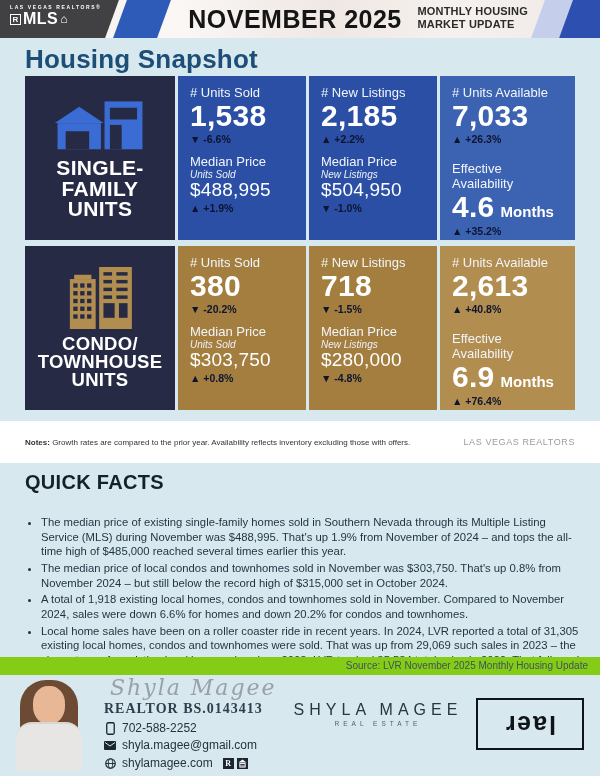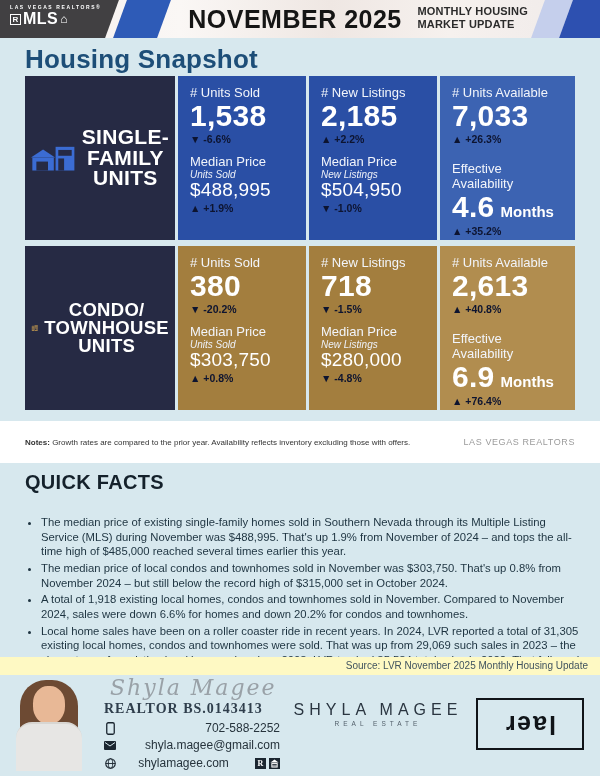--- a/index.html
+++ b/index.html
@@ -34,21 +34,21 @@
     font-size:25px; font-weight:800; color:#151515; letter-spacing:0.5px; z-index:2; }
   .hdr-sub { position:absolute; right:72px; top:5px; font-size:11px; font-weight:600;
     color:#2b2b2b; line-height:1.2; letter-spacing:0.2px; text-align:left; z-index:2; }
   
   .snapshot-title { flex:0 0 38px; padding:6px 0 0 25px;
     font-size:26px; font-weight:700; color:#1d4e78; letter-spacing:0.2px; }
   
   .panels { flex:0 0 340px; margin:0 25px; display:flex; flex-direction:column; gap:6px; }
   .panel-row { height:164px; display:grid; grid-template-columns:150px 128px 128px 1fr; gap:3px; }
   .cell { color:#fff; padding:9px 12px; overflow:hidden; }
-  .cell-id { background:#262a44; display:flex; flex-direction:row; align-items:center;
+  .cell-id { background:#262a44; display:flex; flex-direction:column; align-items:center;
     justify-content:center; gap:6px; padding:6px; }
   .cell-blue { background:#2a4fa5; }
   .cell-blue-light { background:#3c63b2; }
   .cell-gold { background:#a37e3e; }
   .cell-gold-light { background:#b18d4f; }
   .panel-name { text-align:center; font-weight:800; line-height:0.98; letter-spacing:0.3px; }
   .panel-name.sf { font-size:21px; }
   .panel-name.condo { font-size:18.5px; }
   .stat-label { font-size:13px; font-weight:400; color:#f2f5fb; }
   .stat-value { font-size:30px; font-weight:700; line-height:1.08; letter-spacing:0.3px; }
@@ -64,38 +64,38 @@
     display:flex; align-items:center; justify-content:space-between;
     padding:16px 25px; font-size:8px; color:#333; }
   .notes-label { font-weight:700; }
   .notes-attrib { font-size:9px; color:#9b9b9b; letter-spacing:0.6px; }
   
   .quick-facts { flex:1 1 auto; padding:8px 16px 0 25px; overflow:hidden; }
   .qf-title { font-size:20px; font-weight:800; color:#14212b; letter-spacing:0.3px; margin-bottom:21px; }
   .qf-list { list-style:disc; padding-left:16px; }
   .qf-list li { font-size:11.3px; line-height:1.3; color:#1d3340; margin-bottom:2px; }
   
-  .source-strip { flex:0 0 18px; background:#fef9c3; display:flex; align-items:center;
+  .source-strip { flex:0 0 18px; background:#84cc16; display:flex; align-items:center;
     justify-content:flex-end; padding:0 12px; font-size:10px; color:#40535f; }
   
   .footer { flex:0 0 95px; display:flex; align-items:center; gap:6px; padding:2px 16px 4px 6px; }
   .agent-photo { position:relative; width:92px; height:93px; flex:0 0 92px; overflow:hidden; }
   .photo-hair { position:absolute; left:14px; top:2px; width:58px; height:88px;
     background:#6d4a33; border-radius:26px 26px 10px 10px; }
   .photo-face { position:absolute; left:27px; top:8px; width:32px; height:38px;
     background:#e8b896; border-radius:46%; }
   .photo-shirt { position:absolute; left:10px; top:44px; width:66px; height:52px;
     background:#e7e6e4; border-radius:16px 16px 0 0; border-top:2px solid #d8d6d2; }
   .agent-block { flex:0 0 176px; display:flex; flex-direction:column; }
   .agent-name { font-family:"DejaVu Serif", serif; font-style:italic; font-size:22px;
     color:#99a1a7; letter-spacing:2px; line-height:1; margin-left:6px; }
   .agent-title { font-family:"Liberation Serif", serif; font-size:14px; font-weight:700;
     color:#2f3e4c; letter-spacing:1px; margin:2px 0 3px 0; }
   .contact-row { display:flex; align-items:center; gap:6px; font-size:12px; color:#26333c;
-    line-height:1.45;justify-content:space-between; }
+    line-height:1.45; }
   .contact-icon { width:12px; display:inline-flex; justify-content:center; color:#1b2630; }
   .cert-icons { display:inline-flex; gap:3px; margin-left:4px; }
   .cert-box { width:11px; height:11px; background:#1b2630; color:#fff; font-size:8px; font-weight:700;
     display:flex; align-items:center; justify-content:center; font-family:"Liberation Serif",serif; }
   
   .brand-block { flex:1 1 auto; position:relative; text-align:center; height:70px; }
   .brand-mono { position:absolute; left:50%; top:14px; transform:translateX(-54%);
     font-family:"DejaVu Serif", serif; font-style:italic; font-size:46px; line-height:1;
     color:rgba(108,192,188,0.75); z-index:1; }
   .brand-name { position:relative; z-index:2; font-size:16px; letter-spacing:5px;

